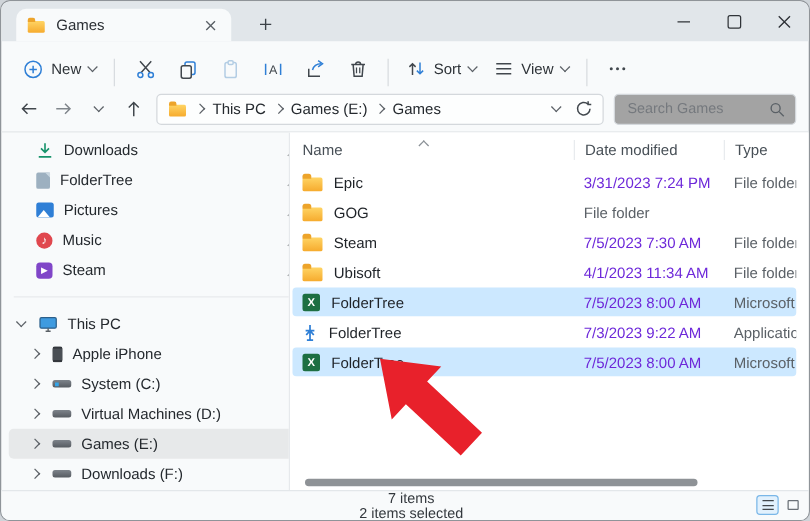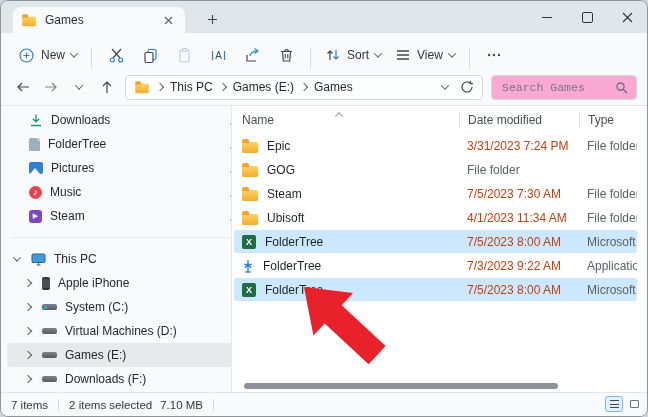--- a/index.html
+++ b/index.html
@@ -31,22 +31,22 @@
   .chv-r{transform:rotate(-45deg);}
   .chv-u{transform:rotate(-135deg) translate(-1px,-1px);}
   
   .navbar{position:absolute;top:68px;left:0;right:0;height:37px;display:flex;align-items:center;
           padding:0 8px;border-bottom:1px solid #e3e7ea;}
   .nbtn{width:28px;height:26px;border-radius:4px;display:flex;align-items:center;justify-content:center;}
   .addr{flex:1;height:25px;border:1px solid #d4d8dc;border-radius:4px;background:#fdfefe;
         display:flex;align-items:center;gap:7px;padding:0 8px;margin:0 8px 0 4px;}
   .crumb{color:#24292e;white-space:nowrap;}
   .addr-right{margin-left:auto;display:flex;align-items:center;gap:12px;}
-  .search{width:146px;height:25px;border:1px solid #d4d8dc;border-radius:4px;background:#f9a8d4;
-          display:flex;align-items:center;padding:0 8px;margin-right:2px;font-family:Liberation Mono, monospace;}
+  .search{width:146px;height:25px;border:1px solid #d4d8dc;border-radius:4px;background:#a3a3a3;
+          display:flex;align-items:center;padding:0 8px;margin-right:2px;}
   .search input{border:0;outline:0;background:transparent;flex:1;font:inherit;font-size:11.5px;color:#1f2328;min-width:0;}
   .search input::placeholder{color:#75797e;}
   
   .sidebar{position:absolute;top:105px;left:0;width:253px;bottom:24px;padding-top:2px;overflow:hidden;}
   .side-item{height:24px;display:flex;align-items:center;margin:0 6px;border-radius:4px;padding-left:22px;gap:8px;}
   .side-item.selected{background:#e7e9ea;}
   .side-label{flex:1;color:#24292e;}
   .pin{margin-right:8px;opacity:.8;}
   .side-sep{height:1px;background:#e7eaed;margin:9px 10px;}
   .tree-root{padding-left:4px;}
@@ -58,26 +58,26 @@
   .hdr{position:relative;height:27px;display:flex;align-items:center;color:#474f56;margin:0 10px 0 2px;padding-left:8px;}
   .hdr .h-name{flex:0 0 225px;}
   .hdr .h-date{flex:0 0 120px;border-left:1px solid #e8ebee;padding-left:8px;margin-left:-8px;height:16px;line-height:16px;}
   .hdr .h-type{flex:1;border-left:1px solid #e8ebee;padding-left:8px;height:16px;line-height:16px;}
   .sort-ind{position:absolute;left:102px;top:1px;}
   .sort-ind .chv{border-color:#8a9096;}
   .rows{position:absolute;top:28px;left:0;right:0;}
   .row{height:23px;display:flex;align-items:center;margin:0 10px 1px 2px;padding-left:8px;border-radius:3px;}
   .row.selected{background:#cce8ff;}
   .c-name{flex:0 0 225px;display:flex;align-items:center;gap:9px;color:#1f2328;}
-  .c-date{flex:0 0 120px;color:#c2410c;}
+  .c-date{flex:0 0 120px;color:#6d28d9;}
   .c-type{flex:1;color:#5b6167;white-space:nowrap;overflow:hidden;}
   .hscroll{position:absolute;left:12px;bottom:3px;width:314px;height:6px;background:#8e9296;border-radius:3px;}
   
   .statusbar{position:absolute;bottom:0;left:0;right:0;height:24px;background:#f8fafb;border-top:1px solid #e3e7ea;
-             display:flex;align-items:center;padding-left:10px;font-size:11.5px;color:#33383d;}
+             display:flex;align-items:center;padding-left:10px;font-size:11.5px;color:#33383d;flex-direction:column;}
   .sdiv{width:1px;height:12px;background:#d4d8db;margin:0 10px;}
   .gap8{width:8px;}
   .view-toggles{position:absolute;right:4px;bottom:4px;display:flex;gap:2px;}
   .vt{width:18px;height:16px;border-radius:3px;display:flex;align-items:center;justify-content:center;}
   .vt.active{background:#e2f1fd;border:1px solid #7ab7e8;}
   .vt-lines{width:9px;height:8px;border-top:1.5px solid #41474d;border-bottom:1.5px solid #41474d;position:relative;}
   .vt-lines::after{content:"";position:absolute;left:0;right:0;top:2.6px;height:1.5px;background:#41474d;}
   .vt-sq{width:9px;height:8px;border:1.3px solid #6a7076;border-radius:1px;}
   
   .folder-ico{position:relative;width:16px;height:11px;background:linear-gradient(180deg,#ffd464,#f6ab2e);border-radius:1.5px;flex:0 0 auto;margin-top:3px;}

